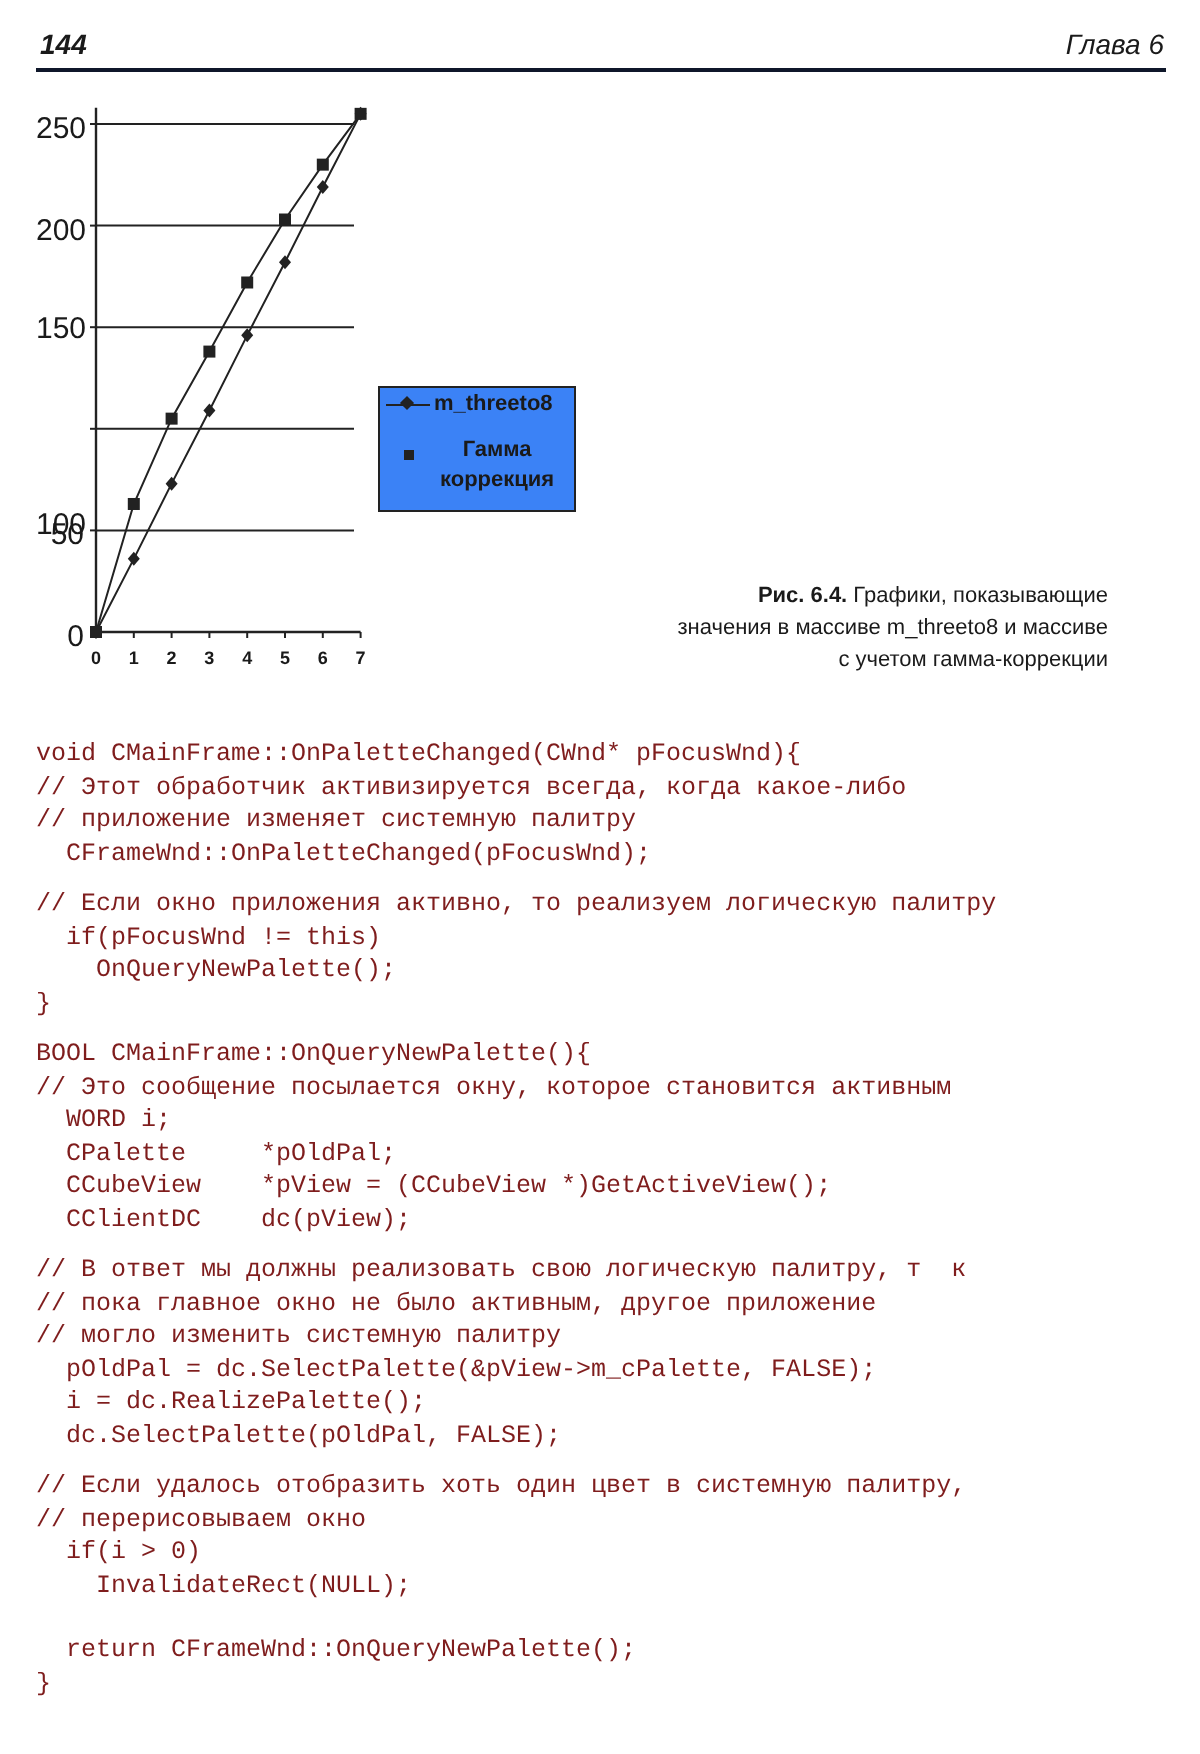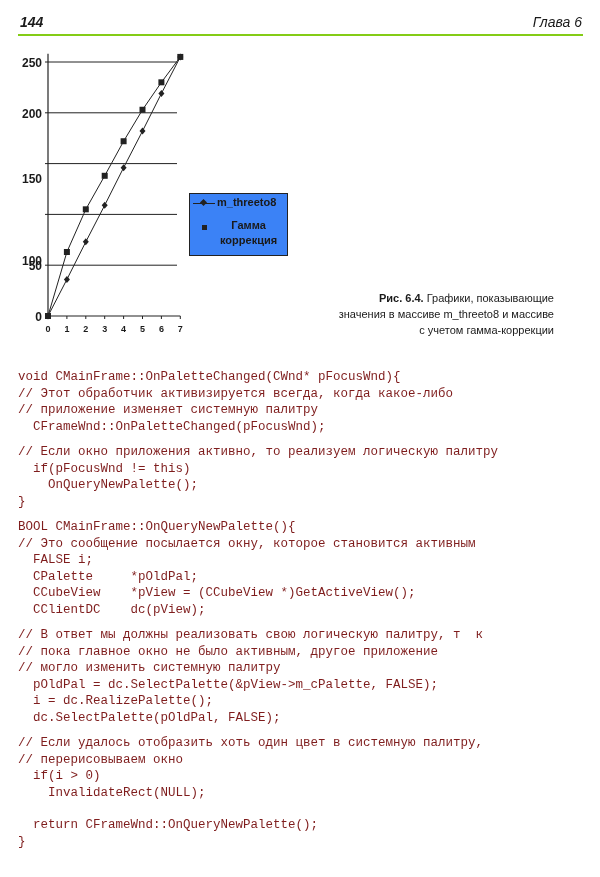--- a/index.html
+++ b/index.html
@@ -1,22 +1,22 @@
 <!DOCTYPE html>
 <html><head>
 <meta charset="utf-8">
 <style>
   html, body { margin: 0; padding: 0; background: #ffffff; }
   body { width: 600px; height: 877px; position: relative; overflow: hidden; color: #1a1a1a; font-family: "Liberation Sans", sans-serif; }
-  .header { position: absolute; left: 18px; top: 14px; width: 565px; height: 20px; border-bottom: 2px solid #84cc16; }
+  .header { position: absolute; left: 18px; top: 14px; width: 565px; height: 20px; border-bottom: 2px solid #0f172a; }
   .page-num { position: absolute; left: 2px; top: 0; font-size: 14px; font-style: italic; font-weight: bold; }
   .chapter { position: absolute; right: 1px; top: 0; font-size: 14px; font-style: italic; }
   .chart { position: absolute; left: 0; top: 40px; width: 300px; height: 300px; }
   .chart svg { position: absolute; left: 0; top: 0; }
-  .ytick { position: absolute; font-size: 12px; font-weight: bold; width: 24px; text-align: right; }
+  .ytick { position: absolute; font-size: 15px; font-weight: normal; width: 24px; text-align: right; }
   .xtick { position: absolute; font-size: 9px; font-weight: bold; width: 10px; text-align: center; }
   .legend { position: absolute; left: 189px; top: 153px; width: 97px; height: 61px; border: 1px solid #222; background: #3b82f6; }
   .legend-row1 { position: absolute; left: 3px; top: 2px; font-size: 11px; font-weight: bold; white-space: nowrap; }
   .legend-line { display: inline-block; width: 22px; height: 1px; background: #222; vertical-align: middle; position: relative; margin-right: 2px; }
   .legend-line::after { content: ""; position: absolute; left: 8px; top: -3px; width: 5px; height: 5px; background: #222; transform: rotate(45deg); }
   .legend-sq { position: absolute; left: 12px; top: 31px; width: 5px; height: 5px; background: #222; }
   .legend-text2 { position: absolute; left: 30px; top: 24px; font-size: 11px; font-weight: bold; line-height: 15px; text-align: center; }
   .caption { position: absolute; left: 294px; top: 290px; width: 260px; font-size: 11px; line-height: 16px; text-align: right; }
   .caption b { font-weight: bold; }
   .code { position: absolute; left: 18px; top: 369px; width: 560px; font-family: "Liberation Mono", monospace; font-size: 12.5px; color: #7f1d1d; }
@@ -70,21 +70,21 @@
       <rect x="101.69999999999999" y="132.792" width="6" height="6" fill="#222"></rect>
       <rect x="120.6" y="98.24799999999999" width="6" height="6" fill="#222"></rect>
       <rect x="139.5" y="66.75200000000001" width="6" height="6" fill="#222"></rect>
       <rect x="158.39999999999998" y="39.31999999999999" width="6" height="6" fill="#222"></rect>
       <rect x="177.29999999999998" y="13.920000000000016" width="6" height="6" fill="#222"></rect>
     </svg>
   <div id="yticks">
       <div class="ytick" style="left: 18px; top: 270px;">0</div>
       <div class="ytick" style="left: 18px; top: 219.2px;">50</div>
       <div class="ytick" style="left: 18px; top: 168.4px; margin-top: 46px;">100</div>
-      <div class="ytick" style="left: 18px; top: 132px; text-align: right;">150</div>
+      <div class="ytick" style="left: 18px; top: 116px; text-align: right;">150</div>
       <div class="ytick" style="left: 18px; top: 66.8px;">200</div>
       <div class="ytick" style="left: 18px; top: 16px;">250</div>
     </div>
   <div id="xticks">
       <div class="xtick" style="left: 43px; top: 284px;">0</div>
       <div class="xtick" style="left: 61.9px; top: 284px;">1</div>
       <div class="xtick" style="left: 80.8px; top: 284px;">2</div>
       <div class="xtick" style="left: 99.7px; top: 284px;">3</div>
       <div class="xtick" style="left: 118.6px; top: 284px;">4</div>
       <div class="xtick" style="left: 137.5px; top: 284px;">5</div>
@@ -120,21 +120,21 @@
   <div>
     <div class="code-line">// Если окно приложения активно, то реализуем логическую палитру</div>
     <div class="code-line">  if(pFocusWnd != this)</div>
     <div class="code-line">    OnQueryNewPalette();</div>
     <div class="code-line">}</div>
   </div>
   <div class="gap"></div>
   <div>
     <div class="code-line">BOOL CMainFrame::OnQueryNewPalette(){</div>
     <div class="code-line">// Это сообщение посылается окну, которое становится активным</div>
-    <div class="code-line">  FALSE i;</div>
+    <div class="code-line">  WORD i;</div>
     <div class="code-line">  CPalette     *pOldPal;</div>
     <div class="code-line">  CCubeView    *pView = (CCubeView *)GetActiveView();</div>
     <div class="code-line">  CClientDC    dc(pView);</div>
   </div>
   <div class="gap"></div>
   <div>
     <div class="code-line">// В ответ мы должны реализовать свою логическую палитру, т  к</div>
     <div class="code-line">// пока главное окно не было активным, другое приложение</div>
     <div class="code-line">// могло изменить системную палитру</div>
     <div class="code-line">  pOldPal = dc.SelectPalette(&amp;pView-&gt;m_cPalette, FALSE);</div>

